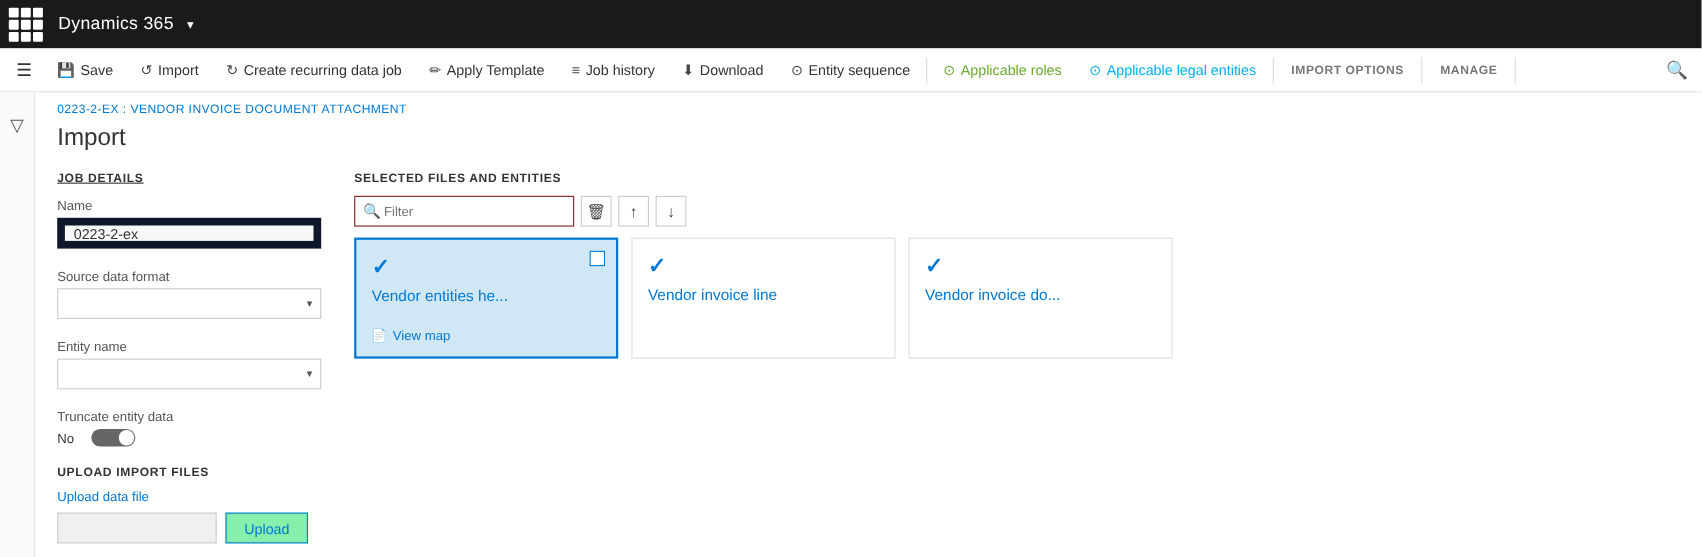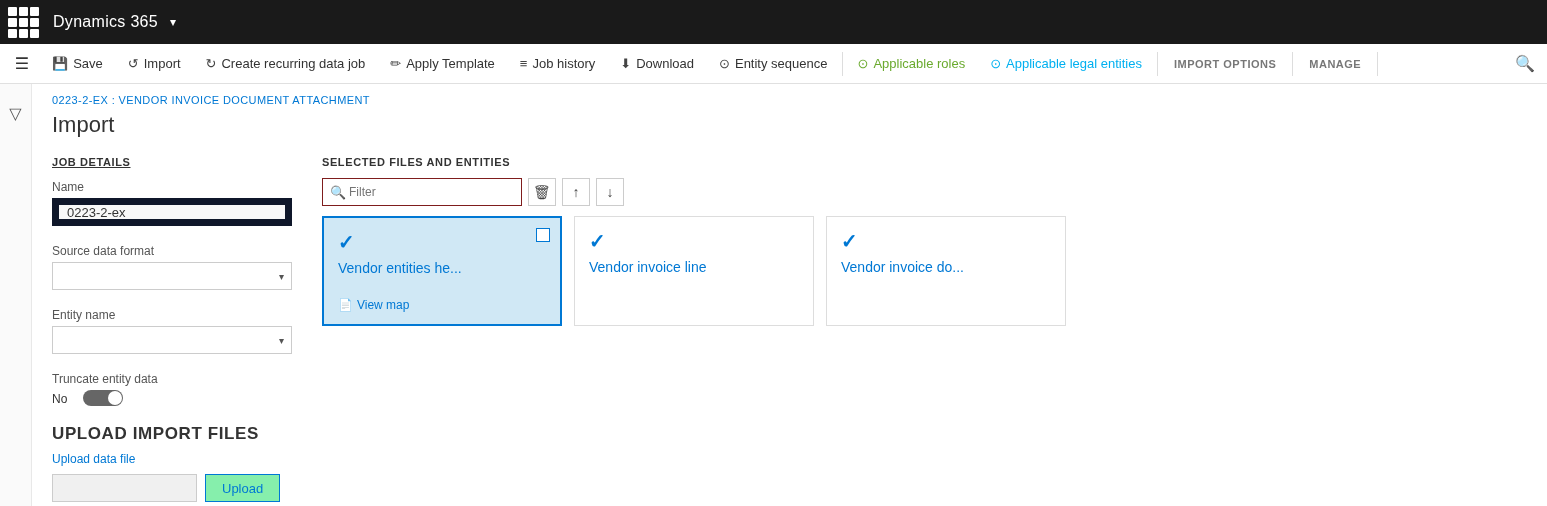--- a/index.html
+++ b/index.html
@@ -235,21 +235,21 @@
     .truncate-row {
       display: flex;
       align-items: flex-end;
       gap: 8px;
       margin-bottom: 18px;
     }
 
     
     .upload-section { margin-top: 4px; }
     .upload-section-header {
-      font-size: 17px;
+      font-size: 11px;
       font-weight: 700;
       color: #333;
       letter-spacing: 0.6px;
       text-transform: uppercase;
       margin-bottom: 8px;
     }
     .upload-link {
       font-size: 12px;
       color: #0078d4;
       cursor: pointer;

